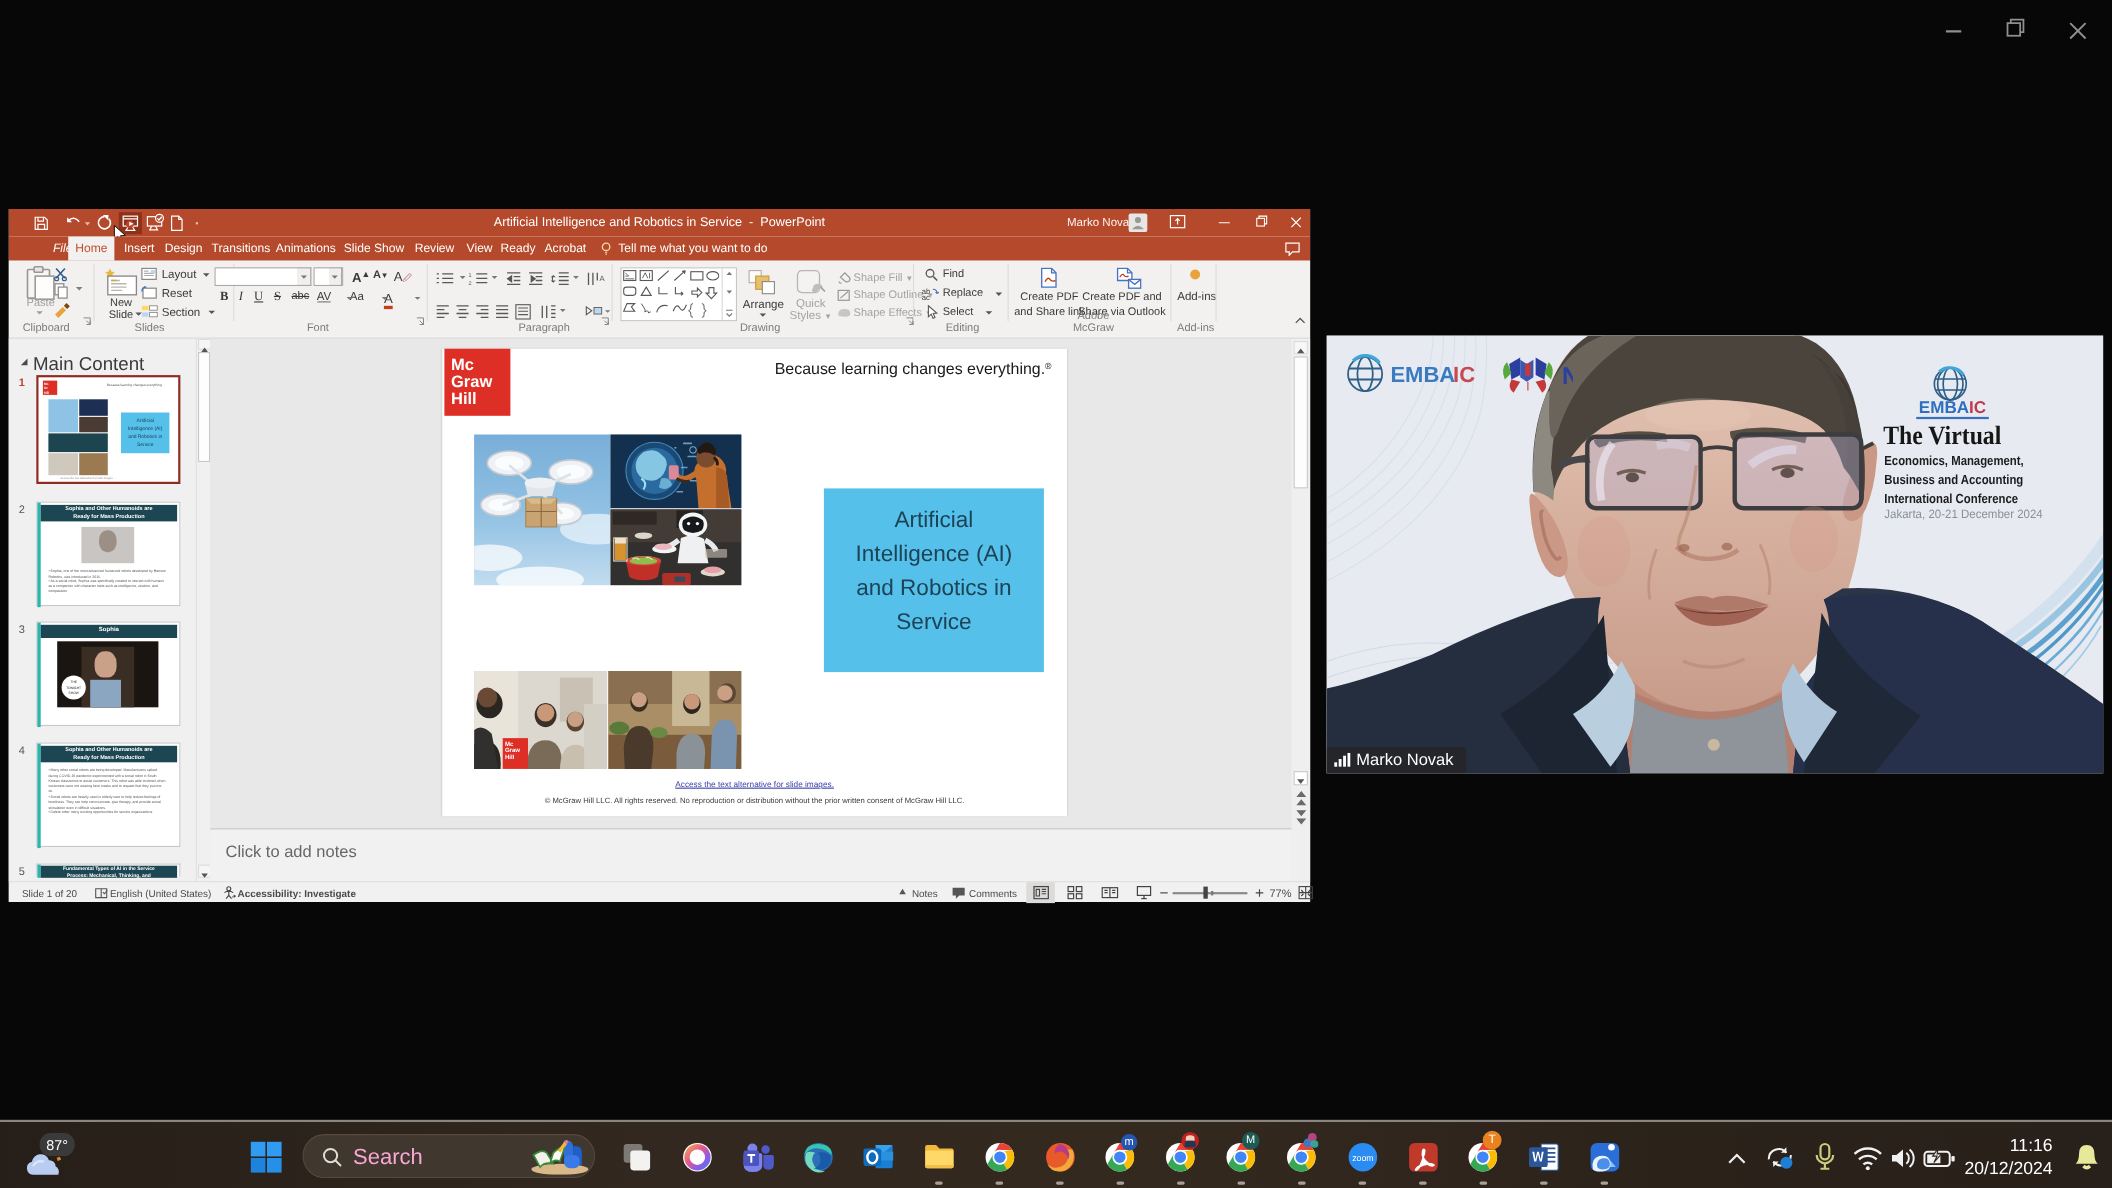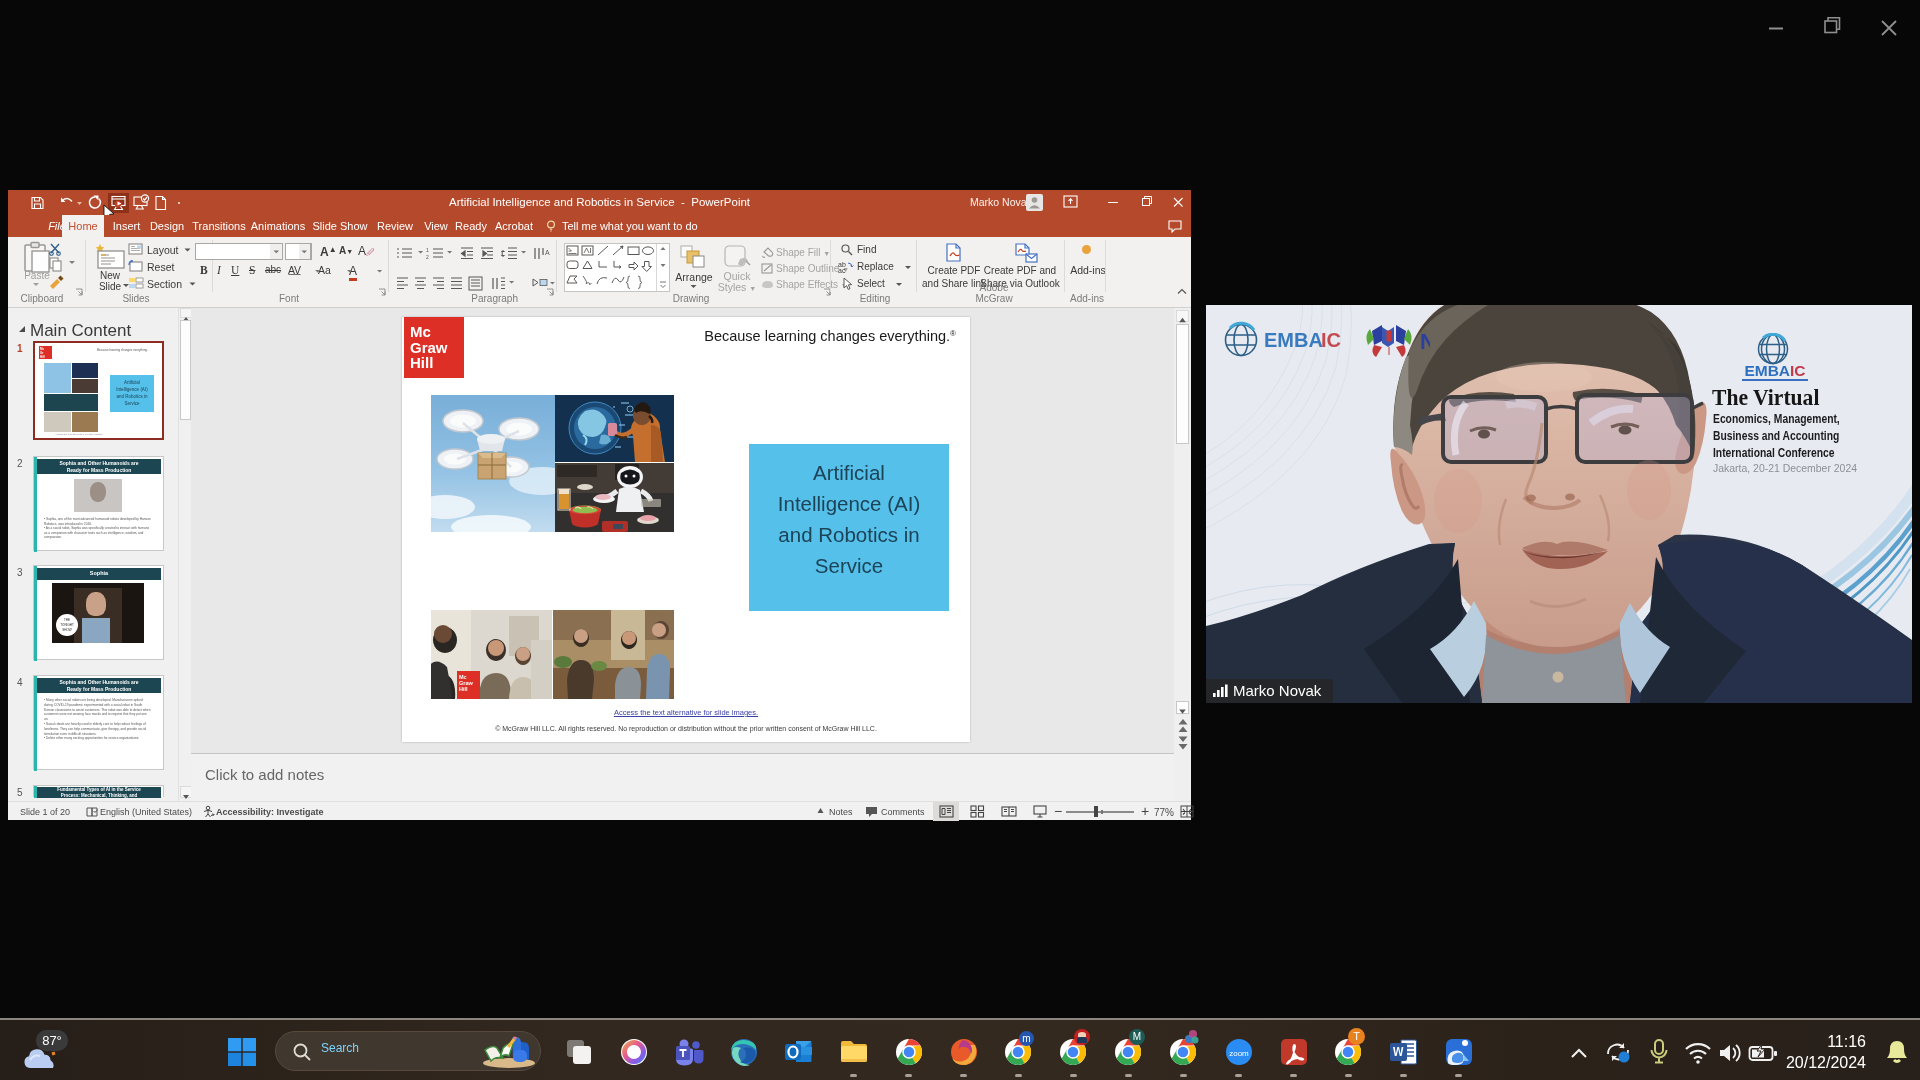--- a/index.html
+++ b/index.html
@@ -868,21 +868,21 @@
       <rect x="15.7" y="1" width="13.3" height="13.3" fill="#2f9bf2"></rect>
     <rect x="1" y="15.7" width="13.3" height="13.3" fill="#1d83dd"></rect>
       <rect x="15.7" y="15.7" width="13.3" height="13.3" fill="#2590e8"></rect>
   </svg>
 
   <div class="abs" style="left:275px; top:11px; width:266px; height:40px; background:#40372e; border:1px solid #57493c; border-radius:20px;">
     <svg class="abs" style="left:16px; top:10px;" width="20" height="20" viewBox="0 0 20 20">
         <circle cx="8.5" cy="8.5" r="6" fill="none" stroke="#e0dcd8" stroke-width="1.8"></circle>
         <path d="M13 13 l5 5" stroke="#e0dcd8" stroke-width="1.8"></path>
       </svg>
-    <div class="abs" style="left:45px; top:9px; font-size:12px; color:#7dd3fc;">Search</div>
+    <div class="abs" style="left:45px; top:9px; font-size:20px; color:#f9a8d4;">Search</div>
 
     <svg class="abs" style="left:206px; top:4px;" width="54" height="32" viewBox="0 0 54 32">
       <ellipse cx="27" cy="27" rx="26" ry="5" fill="#d9b98a"></ellipse>
       <path d="M30 2 q8 -3 9 4 l1 16 q-6 -3 -9 0 z" fill="#2f6fd8"></path>
       <path d="M39 6 q8 -1 8 6 l0 12 q-4 -3 -8 -1 z" fill="#1f5fc8"></path>
       <rect x="31" y="14" width="14" height="12" rx="5" fill="#3a7ae8"></rect>
       <path d="M3 14 q8 -6 12 -2 l6 10 q-8 -2 -12 3 z" fill="#f4f0ea" stroke="#3a8a3c" stroke-width="1.5"></path>
       <path d="M21 12 q6 -6 10 -4 l-4 12 q-5 -3 -9 2 z" fill="#fcfaf6" stroke="#3a8a3c" stroke-width="1.5"></path>
       <path d="M25 10 l6 -8 2.5 2 -6 8 z" fill="#f2b83a"></path>
       <path d="M31 2 l2.5 2 1.5 -2 q-1 -2.5 -4 -1 z" fill="#e87888"></path>

